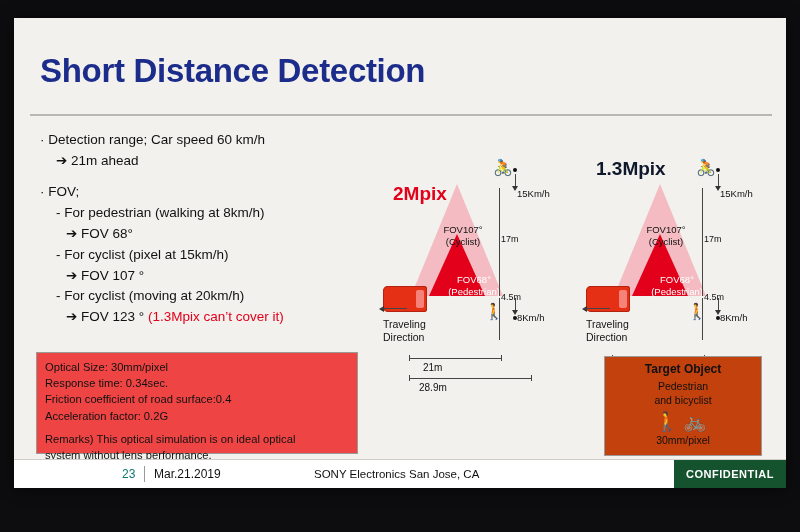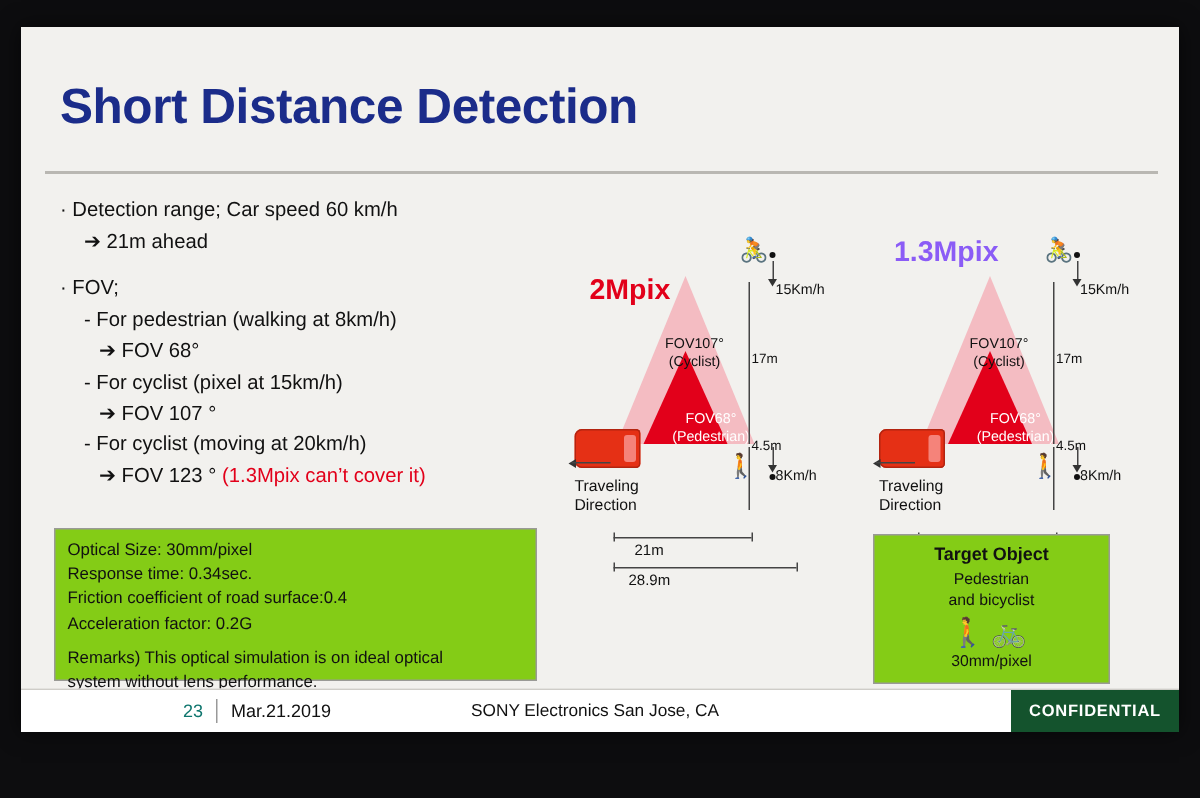--- a/index.html
+++ b/index.html
@@ -31,35 +31,35 @@
     font-size:13.5px;color:#111;line-height:1.55;
   }
   .b-line{white-space:nowrap;}
   .b-ind{padding-left:16px;}
   .b-ind2{padding-left:26px;}
   .gap{height:10px;}
   .red{color:#e2001a;}
   
   #notes{
     position:absolute;left:22px;top:334px;width:322px;height:102px;
-    border:1px solid #9a9a96;background:#84cc16;
+    border:1px solid #9a9a96;background:#ef4444;
     font-size:11.2px;color:#111;line-height:1.45;
     padding:6px 8px;box-sizing:border-box;
   }
   #notes .sp{height:7px;}
   
   .panel{position:absolute;top:108px;width:186px;height:260px;}
   #panel-left{left:375px;}
   #panel-right{left:578px;}
   .panel-title{
     position:absolute;top:32px;left:4px;
     font-size:19px;font-weight:bold;
   }
   .t-red{color:#e2001a;margin-top:25px;}
-  .t-green{color:#8b5cf6;}
+  .t-green{color:#0f172a;}
 
   
   .fan{position:absolute;width:0;height:0;}
   .fan-wide{
     left:22px;top:58px;
     border-left:46px solid transparent;
     border-right:46px solid transparent;
     border-bottom:112px solid #f4bcc2;
   }
   .fan-narrow{
@@ -103,22 +103,22 @@
     border-top:3px solid transparent;border-bottom:3px solid transparent;
     border-right:5px solid #333;
   }
   
   .glyph{position:absolute;color:#111;line-height:1;}
   .g-bike{left:104px;top:34px;font-size:16px;}
   .g-ped{left:95px;top:178px;font-size:16px;}
   .dot{position:absolute;width:4px;height:4px;border-radius:50%;background:#111;}
   
   #target-box{
-    position:absolute;left:568px;top:338px;width:158px;height:100px;
-    border:1px solid #9a9a96;background:#84cc16;box-sizing:border-box;
+    position:absolute;left:590px;top:338px;width:158px;height:100px;
+    border:1px solid #9a9a96;background:#c2410c;box-sizing:border-box;
     text-align:center;
   }
   #target-title{font-size:12px;font-weight:bold;margin-top:5px;color:#111;}
   #target-sub{font-size:10.5px;color:#111;line-height:1.3;margin-top:4px;}
   #target-glyphs{font-size:19px;margin-top:3px;letter-spacing:4px;color:#111;}
   #target-pix{font-size:10.5px;color:#111;margin-top:1px;}
   
   #footer{
     position:absolute;left:0;bottom:0;width:772px;height:28px;
     background:#ffffff;border-top:1px solid #cfcdc8;

